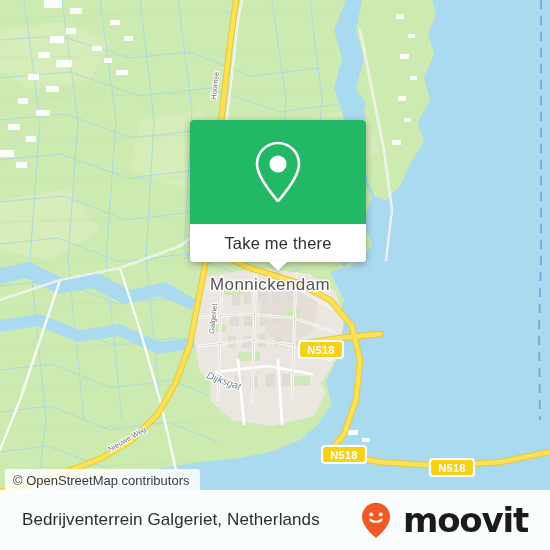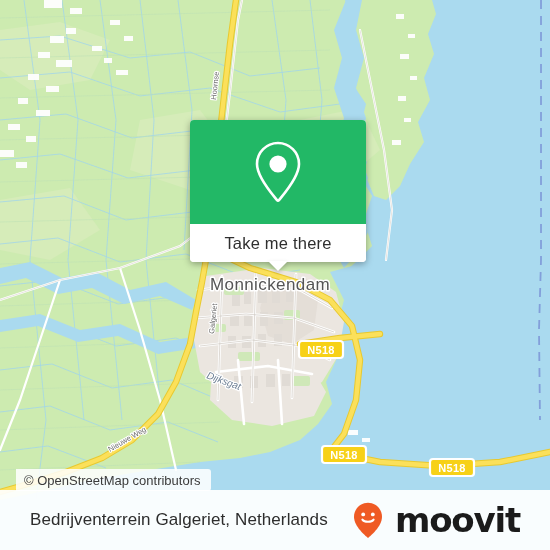--- a/index.html
+++ b/index.html
@@ -58,34 +58,34 @@
     position:absolute;left:50%;bottom:-9px;margin-left:-10px;
     width:0;height:0;
     border-left:10px solid transparent;
     border-right:10px solid transparent;
     border-top:10px solid #fff;
     filter:drop-shadow(0 2px 2px rgba(0,0,0,.2));
   }
 
   
   #attrib{
-    position:absolute;left:16px;top:469px;
+    position:absolute;left:5px;top:469px;
     height:22px;padding:0 10px 0 8px;
     display:flex;align-items:center;
     background:rgba(255,255,255,.86);
     border-radius:0 3px 3px 0;
   }
   #attrib span{font-size:13px;color:#3b3b3b;}
 
   
   #bottombar{
     position:absolute;left:0;bottom:0;width:550px;height:60px;
     background:rgba(255,255,255,.93);
     display:flex;align-items:center;justify-content:space-between;
-    padding:0 30px;box-sizing:border-box;
+    padding:0 22px;box-sizing:border-box;
   }
   #place-title{font-size:17px;color:#2d2d2d;letter-spacing:.1px;white-space:nowrap;}
   #brand{display:flex;align-items:center;gap:12px;}
   #brand-word{
     font-size:34px;font-weight:bold;color:#1b1b1b;letter-spacing:-1.2px;
     line-height:1;font-family:"DejaVu Sans","Liberation Sans",sans-serif;
   }
 </style>
 </head>
 <body>

